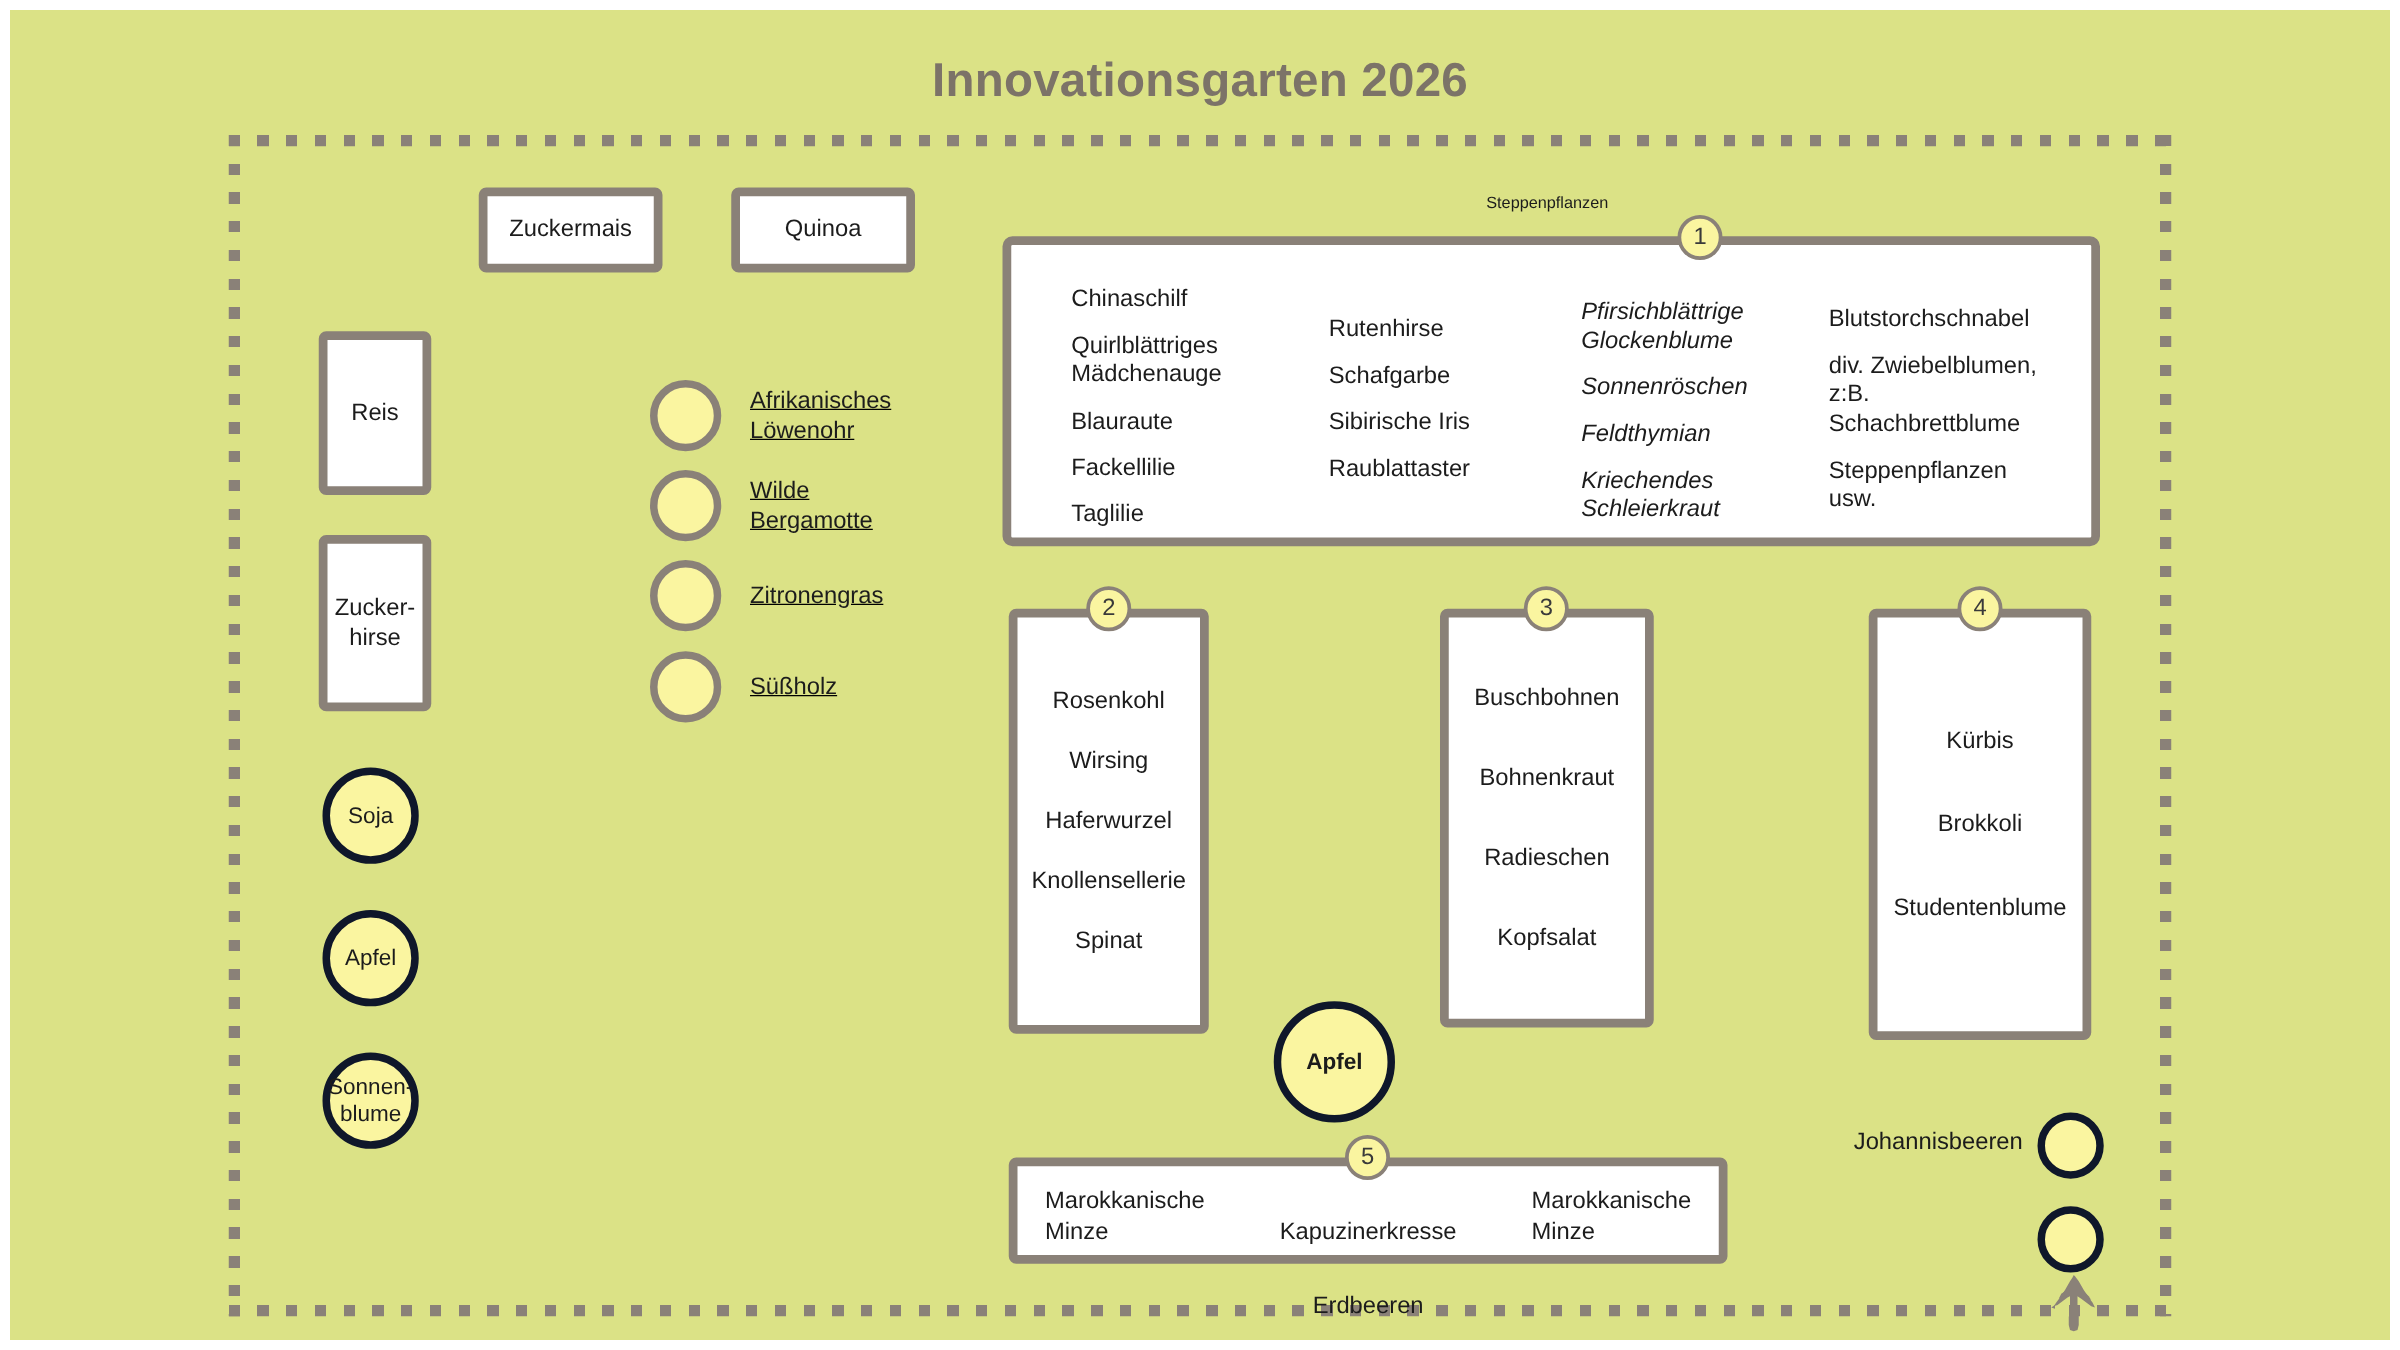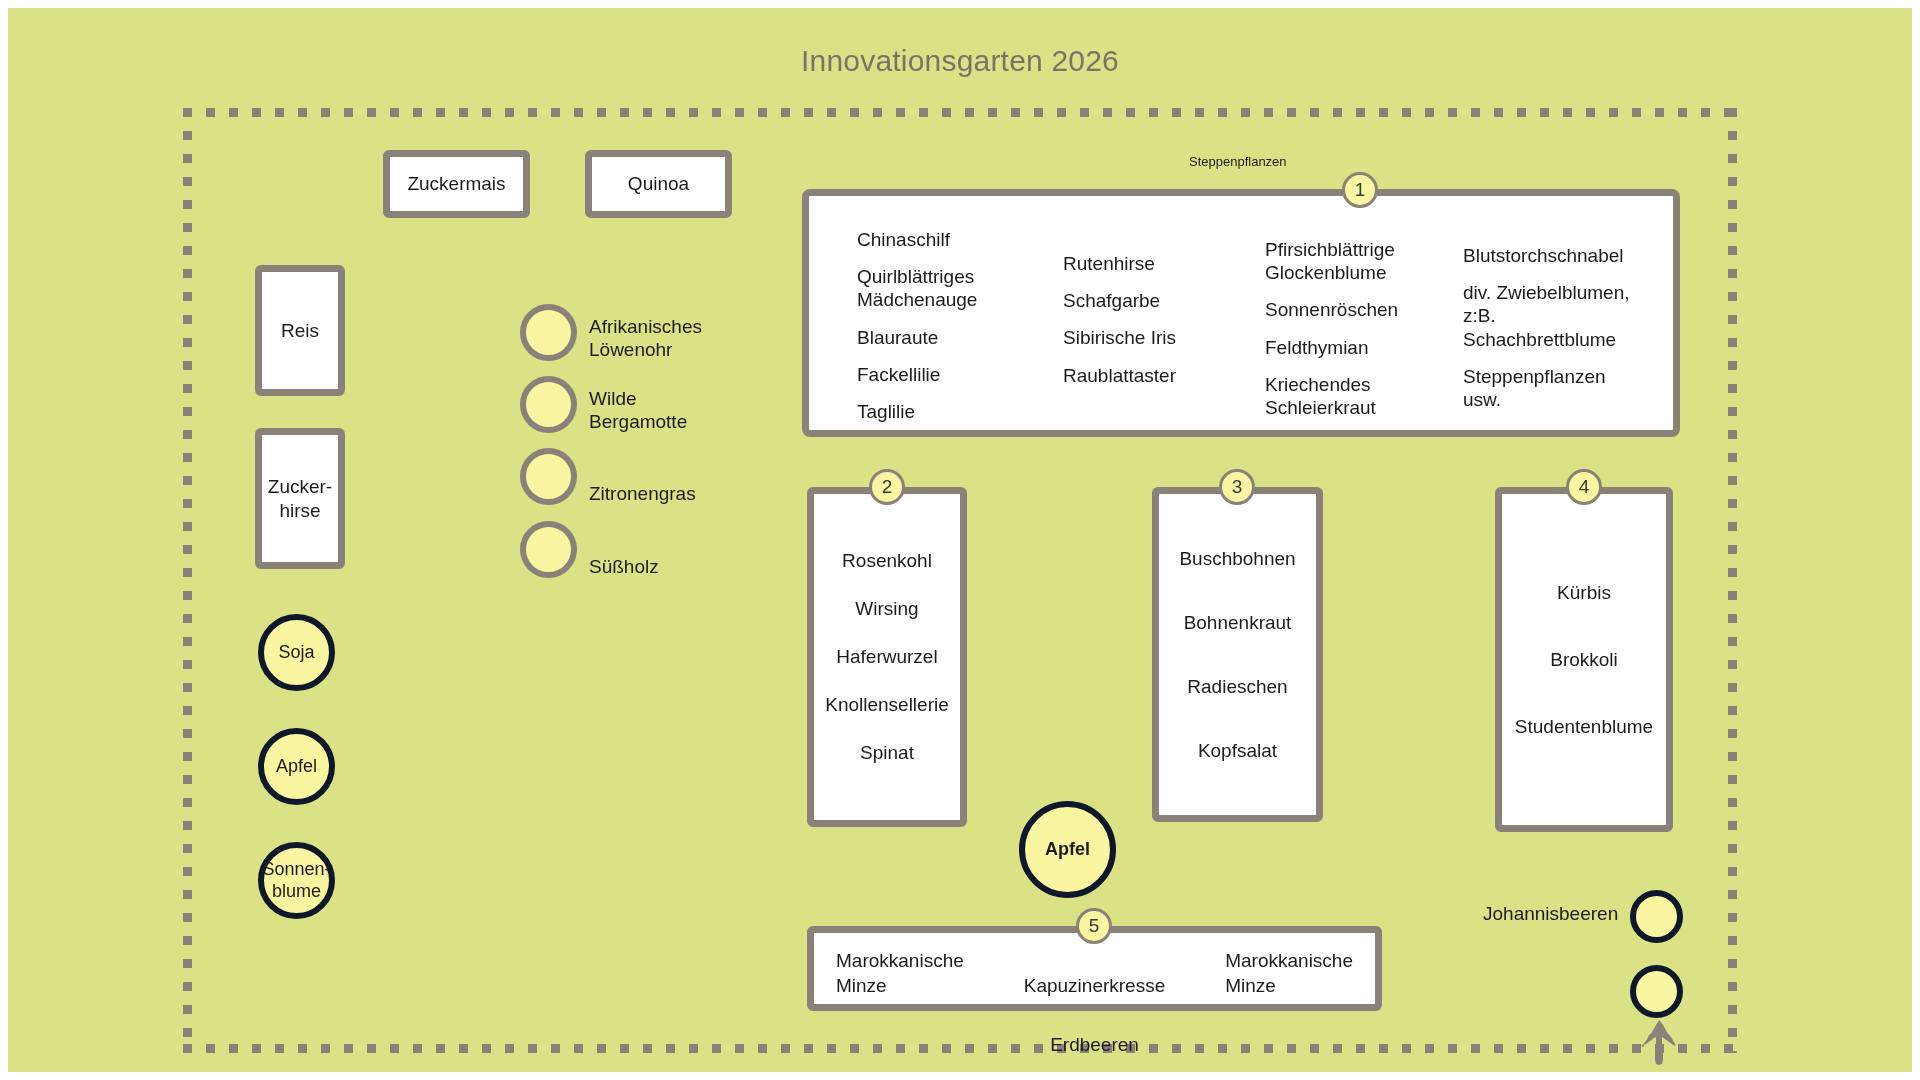--- a/index.html
+++ b/index.html
@@ -27,24 +27,24 @@
     overflow: hidden;
   }
 
   
   #title {
     position: absolute;
     left: 0;
     top: 36px;
     width: 100%;
     text-align: center;
-    font-size: 30px;
+    font-size: 38px;
     color: #7c7368;
     letter-spacing: 0.2px;
-    font-weight: 400;
+    font-weight: 700;
   }
 
   
   #plot-boundary {
     position: absolute;
     left: 175px;
     top: 100px;
     width: 1554px;
     height: 945px;
     background-image:
@@ -124,21 +124,21 @@
     flex: 1 1 0;
     display: flex;
     flex-direction: column;
     gap: 14px;
     font-size: 19px;
     line-height: 1.22;
     color: #1c1c1c;
   }
   .steppe-col.c1 { padding-top: 10px; padding-left: 22px; }
   .steppe-col.c2 { padding-top: 34px; padding-left: 22px; }
-  .steppe-col.c3 { padding-top: 20px; padding-left: 18px; }
+  .steppe-col.c3 { padding-top: 20px; padding-left: 18px; font-style: italic; }
   .steppe-col.c4 { padding-top: 26px; padding-left: 14px; }
   .steppe-item { white-space: pre-line; }
 
   #steppe-title {
     position: absolute;
     left: 1181px;
     top: 146px;
     font-size: 13px;
     color: #1c1c1c;
   }
@@ -153,22 +153,23 @@
 
   
   #circle-soja        { left: 250px; top: 606px; width: 77px; height: 77px; }
   #circle-chia        { left: 250px; top: 720px; width: 77px; height: 77px; }
   #circle-sonnenblume { left: 250px; top: 834px; width: 77px; height: 77px; }
 
   
   .legend-row {
     position: absolute;
     display: flex;
-    align-items: flex-end;
-    gap: 12px;
+    align-items: center;
+    gap: 23px;
+    text-decoration: underline;
   }
   .legend-row .legend-dot {
     width: 57px;
     height: 57px;
     border-radius: 50%;
     background: #faf5a0;
     border: 6px solid #8a8178;
     box-sizing: border-box;
     flex: none;
   }

